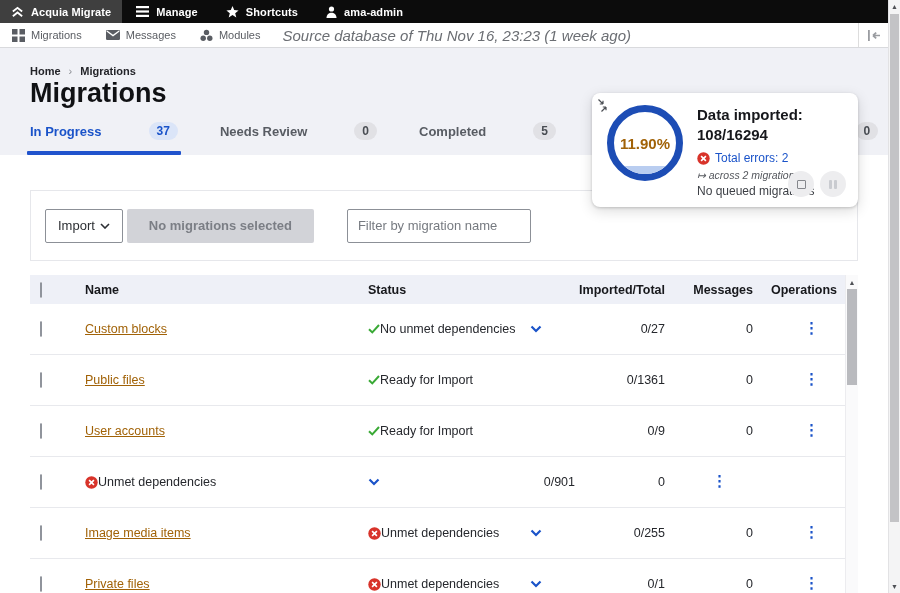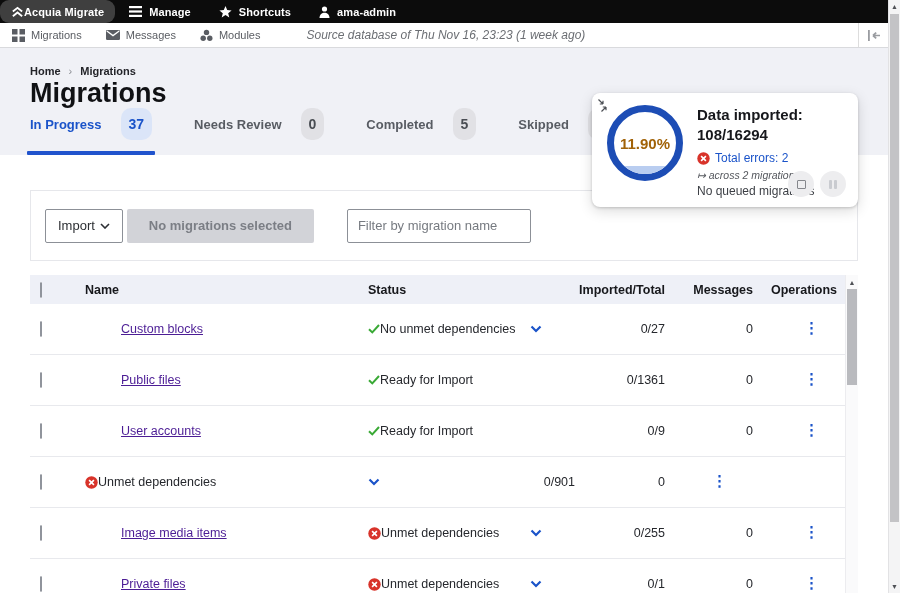--- a/index.html
+++ b/index.html
@@ -2,60 +2,60 @@
 <html><head>
 <meta charset="utf-8">
 <style>
   * { box-sizing: border-box; margin: 0; padding: 0; }
   html,body { width:900px; height:593px; }
   body { font-family:"Liberation Sans", sans-serif; background:#fff; overflow:hidden; position:relative; }
   #screen { position:absolute; inset:0; width:900px; height:593px; background:#fff; }
 
   
   .topbar { position:absolute; left:0; top:0; width:888px; height:23px; background:#0c0c0c; display:flex; align-items:stretch; color:#fff; }
-  .brand { background:#3f3f3f; display:flex; align-items:center; gap:0; padding:0 11px;border-radius:9px; }
+  .brand { background:#3f3f3f; display:flex; align-items:center; gap:7px; padding:0 11px; }
   .topitem { display:flex; align-items:center; gap:7px; padding:0 14px; }
   .topbar .lbl { font-size:11px; font-weight:700; color:#fff; letter-spacing:.1px; }
 
   
   .toolbar { position:absolute; left:0; top:23px; width:888px; height:25px; background:#fff; border-bottom:1px solid #d9dadd; display:flex; align-items:center; }
   .toolitem { display:flex; align-items:center; gap:6px; padding:0 12px; height:100%; }
   .toolitem .lbl { font-size:11px; color:#5a5d63; }
-  .source-note { font-size:12px; font-style:italic; color:#6b6e73; margin-left:34px; }
+  .source-note { font-size:15px; font-style:italic; color:#6b6e73; margin-left:10px; }
   .collapse-btn { position:absolute; right:0; top:0; height:100%; width:30px; border-left:1px solid #ddd; display:flex; align-items:center; justify-content:center; }
 
   
   .hero { position:absolute; left:0; top:48px; width:888px; height:107px; background:#f0f1f6; }
   .breadcrumb { position:absolute; left:30px; top:17px; font-size:11px; font-weight:700; color:#232429; display:flex; gap:8px; align-items:center; }
   .breadcrumb .sep { color:#8a8d93; font-weight:400; }
   .page-title { position:absolute; left:30px; top:30px; font-size:27px; font-weight:700; color:#101114; }
 
   .tabs { position:absolute; left:30px; bottom:0; display:flex; gap:42px; }
   .tab { position:relative; display:flex; align-items:center; gap:19px; font-size:13px; font-weight:700; color:#585c63; padding:8px 0 15px 0; cursor:pointer; }
-  .tab .badge { font-size:14px; font-weight:700; background:#e1e1e5; color:#494d53; border-radius:10px; padding:8px 8px; }
+  .tab .badge { font-size:12px; font-weight:700; background:#e1e1e5; color:#494d53; border-radius:10px; padding:2px 8px;margin-left:28px; }
   .tab.active { color:#1a53c9; }
   .tab.active .badge { background:#dbe5f8; color:#1a53c9; }
   .tab.active::after { content:""; position:absolute; left:-3px; right:-3px; bottom:0; height:4px; background:#2053cd; border-radius:1px; }
 
   
   .filter-panel { position:absolute; left:30px; top:190px; width:828px; height:71px; background:#fff; border:1px solid #e6e7eb; display:flex; align-items:center; padding:0 14px; }
   .btn-import { height:34px; padding:0 12px; background:#fff; border:1px solid #8c9097; border-radius:2px; font-size:13px; color:#2c2f33; display:flex; align-items:center; gap:5px; cursor:pointer; font-family:inherit; }
   .btn-disabled { height:34px; margin-left:4px; padding:0 22px; background:#d2d3d8; border:none; border-radius:2px; font-size:13px; font-weight:700; color:#7b7e85; font-family:inherit; }
   .filter-input { height:34px; width:184px; margin-left:33px; border:1px solid #8c9097; border-radius:2px; padding:0 10px; font-size:13px; color:#2c2f33; font-family:inherit; }
   .filter-input::placeholder { color:#767a80; }
 
   
   .table-wrap { position:absolute; left:30px; top:275px; width:828px; height:318px; overflow:hidden; }
   .tbl { width:815px; }
   .trow { display:grid; grid-template-columns:55px 283px 162px 45px 90px 88px 1fr; align-items:center; }
   .thead { height:29px; background:#eef0f7; font-size:12.5px; font-weight:700; color:#17181c; }
   .tbody-row { height:51px; border-bottom:1px solid #e8e9ed; font-size:12.5px; color:#26282d; background:#fff; }
   .cell-check { padding-left:10px; }
   .checkbox { width:14px; height:14px; border:1px solid #90949c; border-radius:2px; background:#fdfdfd; cursor:pointer; }
-  .cell-name a { color:#4c1d95; text-decoration:underline; cursor:pointer;margin-left:36px; }
+  .cell-name a { color:#a16207; text-decoration:underline; cursor:pointer; }
   .cell-status { display:flex; align-items:center; gap:0;text-align:center; }
   .cell-status .icon-check, .cell-status .icon-error { display:inline-flex; }
   .cell-right { text-align:right; }
   .cell-ops { text-align:right; padding-right:26px; }
   .thead .cell-ops { padding-right:8px; }
   .kebab { color:#1a53c9; font-size:15px; font-weight:700; line-height:10px; cursor:pointer; letter-spacing:0; display:inline-block; }
   .chev-btn { cursor:pointer; display:inline-flex; }
 
   
   .inner-scroll { position:absolute; right:0; top:0; width:13px; height:318px; background:#fafafb; border-left:1px solid #ececef; }

